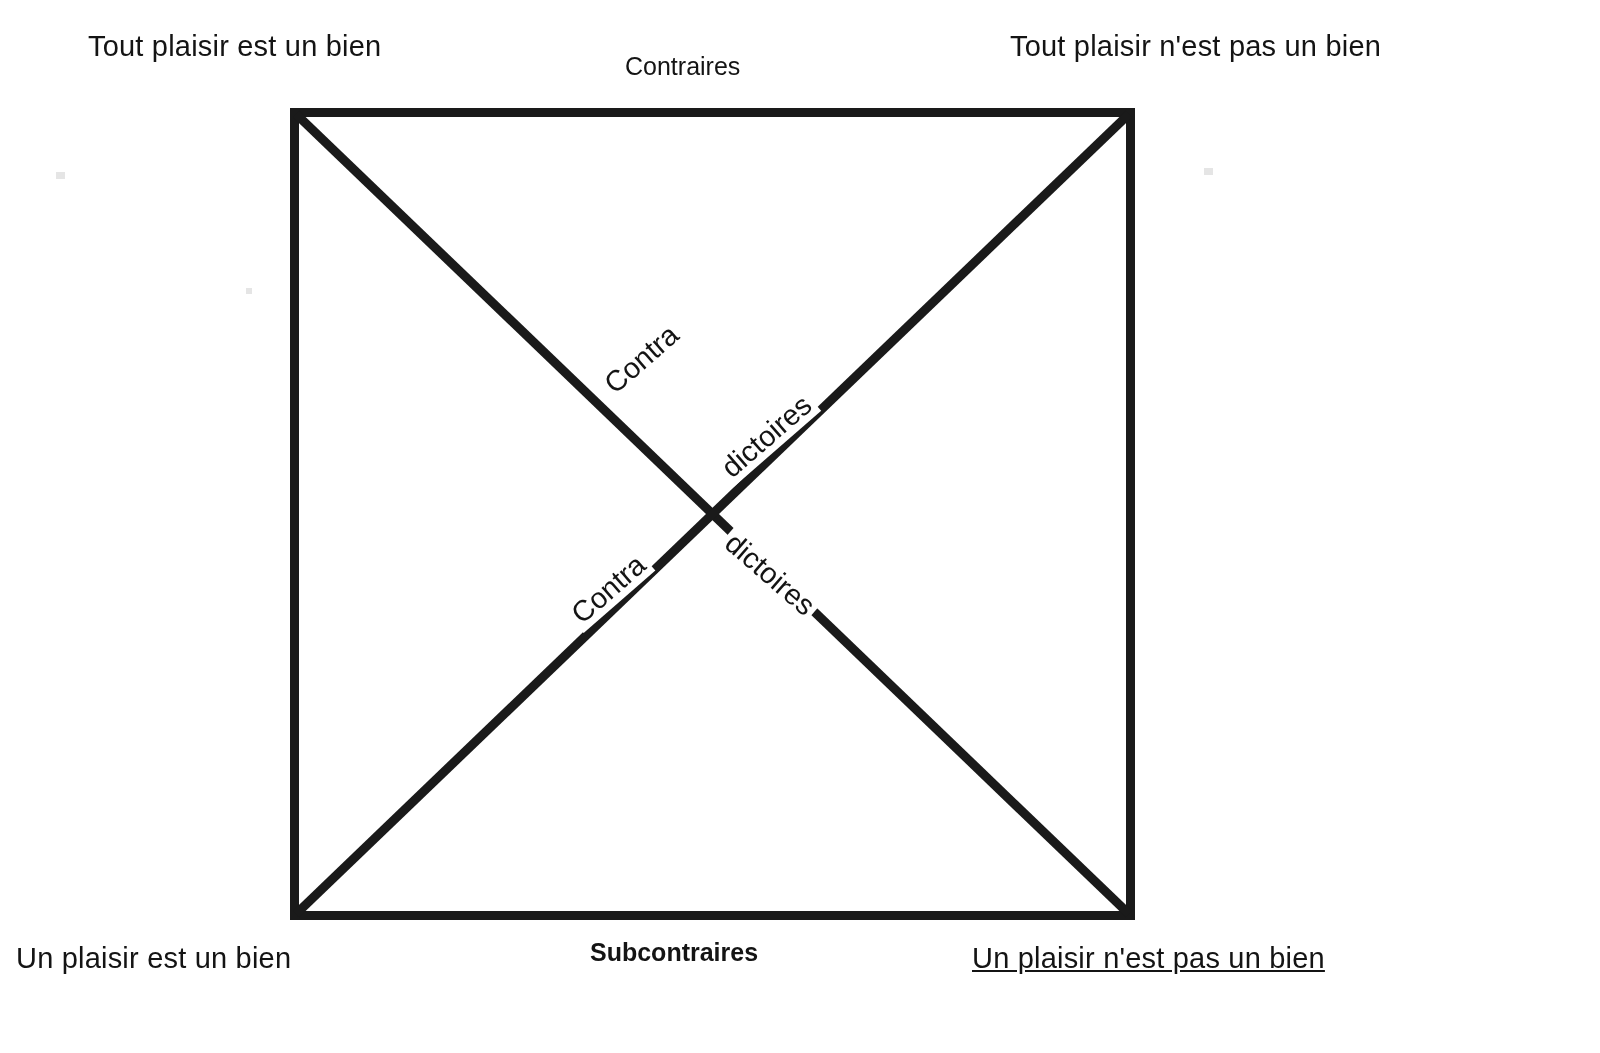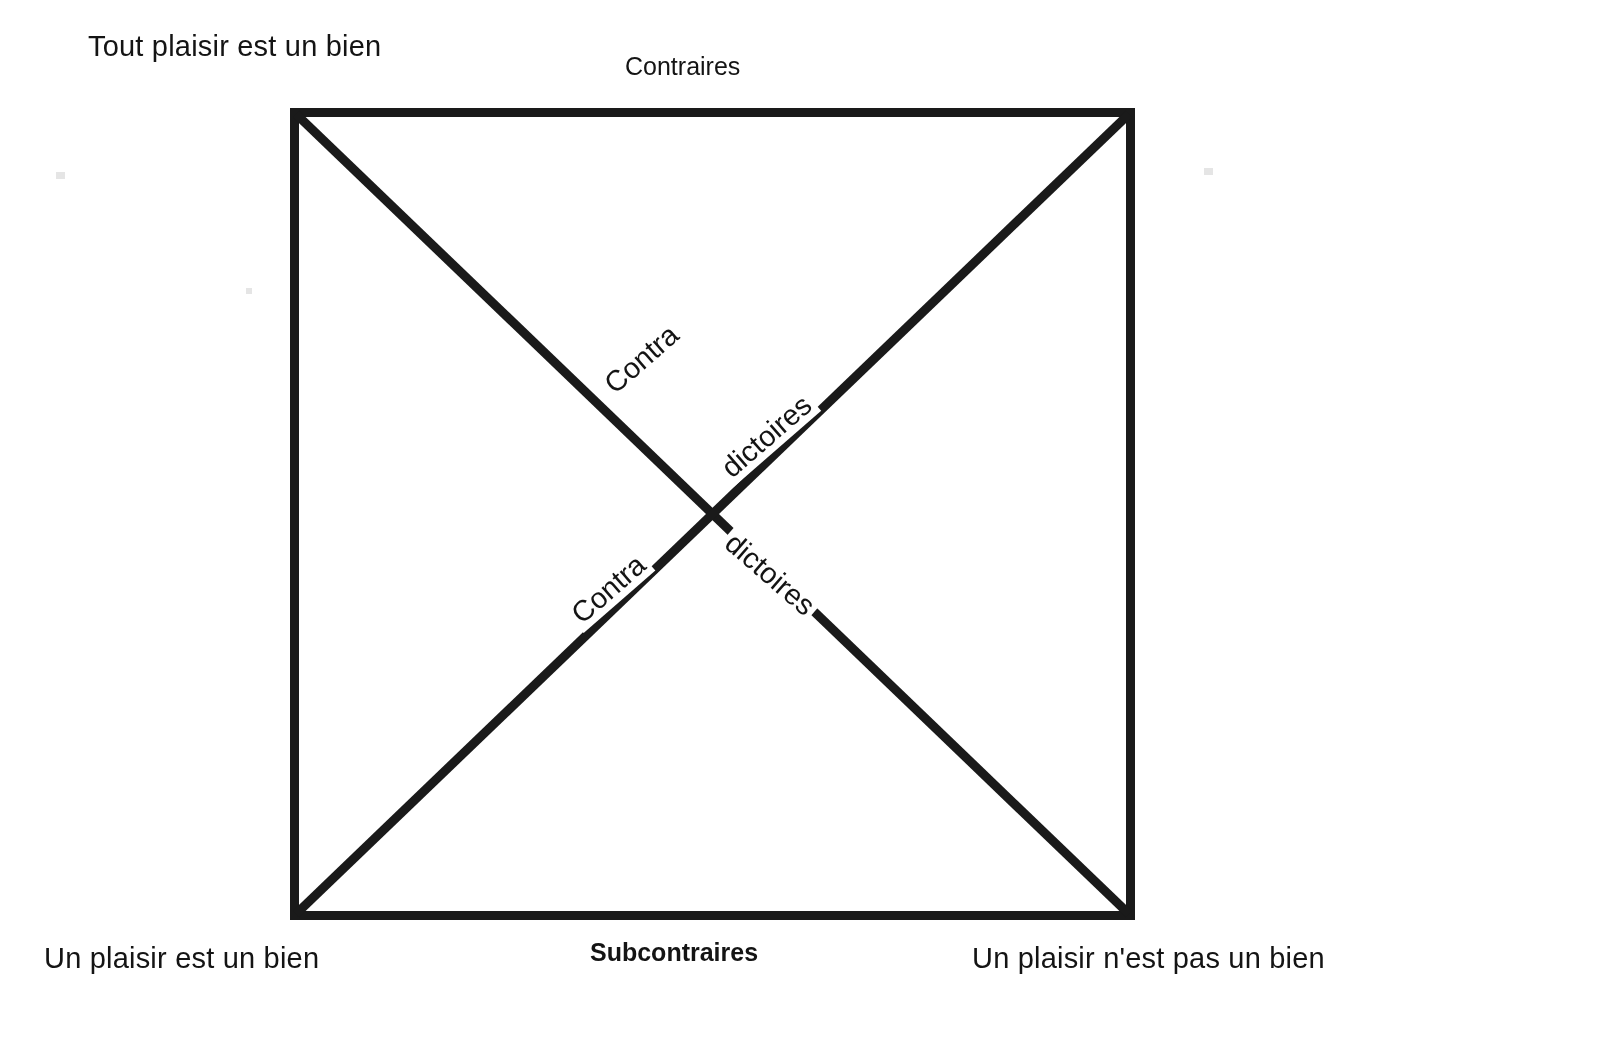--- a/index.html
+++ b/index.html
@@ -47,22 +47,22 @@
   
   .corner-label {
     position: absolute;
     font-size: 29px;
     letter-spacing: 0.2px;
     white-space: nowrap;
     color: #141414;
   }
   .corner-tl { left: 88px;  top: 30px; }
   .corner-tr { left: 1010px; top: 30px; }
-  .corner-bl { left: 44px;  top: 942px; }
-  .corner-br { left: 972px; top: 942px; }
+  .corner-bl { left: 16px;  top: 942px; }
+  .corner-br { left: 972px; top: 942px; text-decoration: underline; }
 
   
   .edge-label {
     position: absolute;
     font-size: 25px;
     white-space: nowrap;
     color: #141414;
   }
   .edge-top    { left: 625px; top: 52px; }
   .edge-bottom { left: 590px; top: 938px; font-weight: bold; }
@@ -107,20 +107,21 @@
   <div class="speckle sp3"></div>
 
   <div class="square"></div>
 
   <svg class="diag-svg" viewBox="0 0 845 812">
     <line x1="6" y1="6" x2="839" y2="806" stroke="#1a1a1a" stroke-width="9"></line>
     <line x1="839" y1="6" x2="6" y2="806" stroke="#1a1a1a" stroke-width="9"></line>
   </svg>
 
   <div class="corner-label corner-tl">Tout plaisir est un bien</div>
+  <div class="corner-label corner-tr">Tout plaisir n'est pas un bien</div>
   <div class="corner-label corner-bl">Un plaisir est un bien</div>
   <div class="corner-label corner-br">Un plaisir n'est pas un bien</div>
 
   <div class="edge-label edge-top">Contraires</div>
   <div class="edge-label edge-bottom">Subcontraires</div>
 
   <div class="diag-label diag-a">Contra</div>
   <div class="diag-label diag-b">dictoires</div>
   <div class="diag-label diag-c">Contra</div>
   <div class="diag-label diag-d">dictoires</div>

